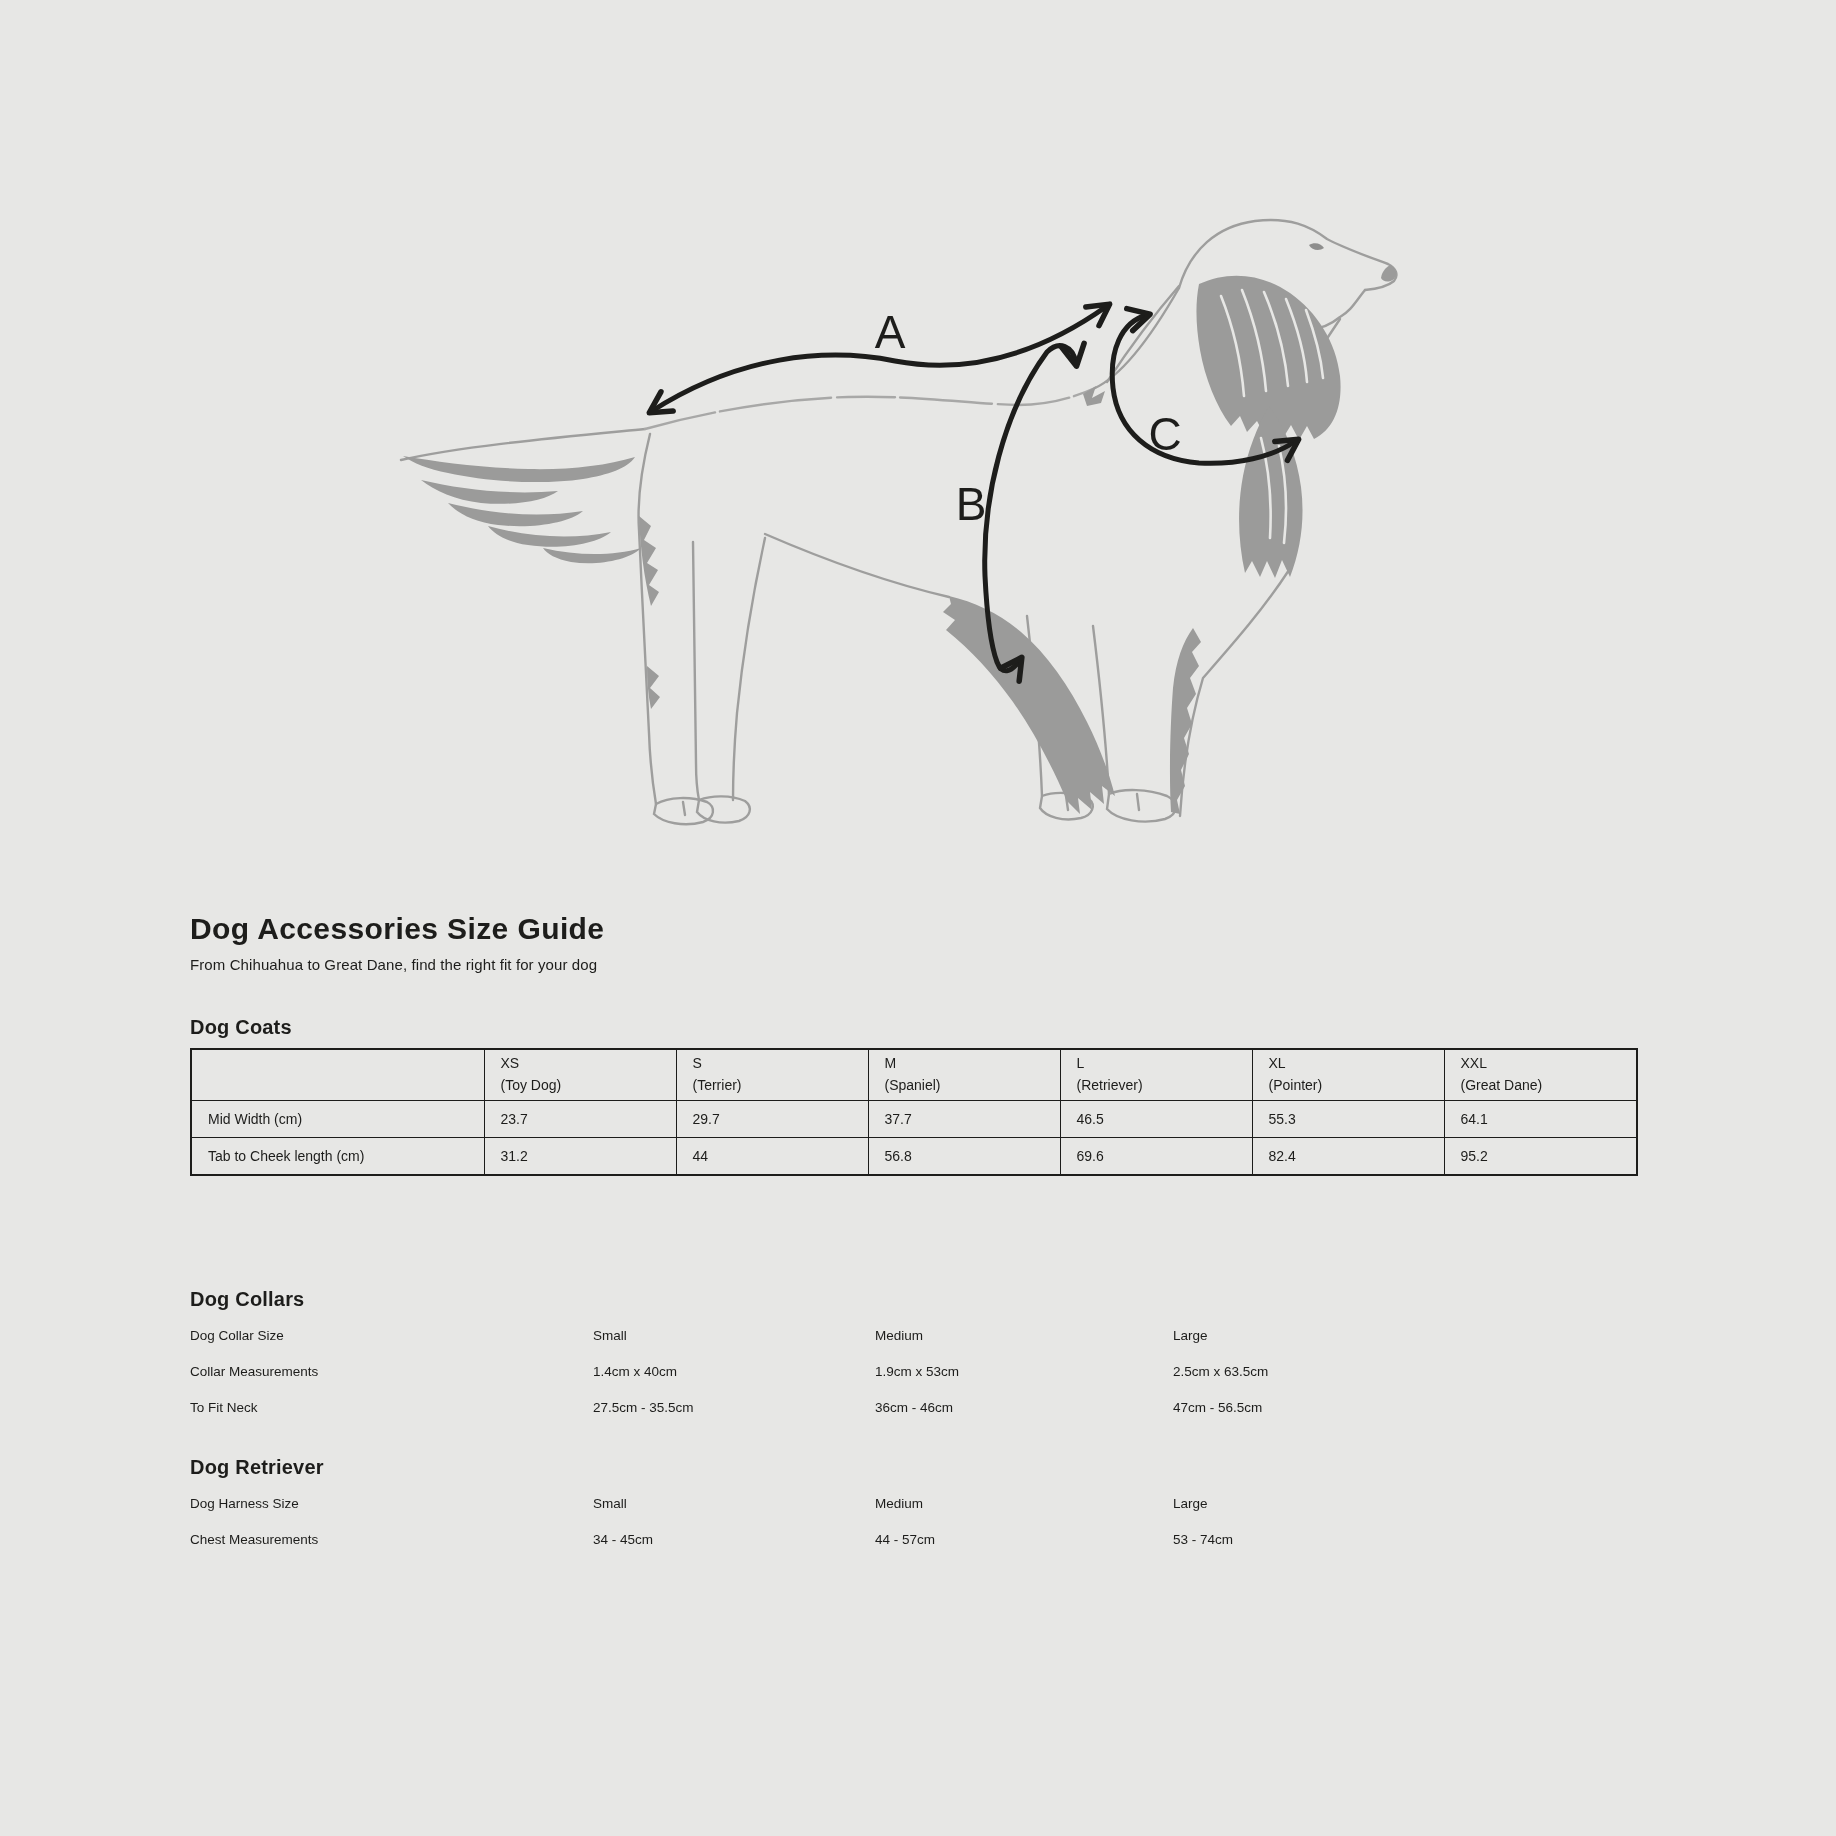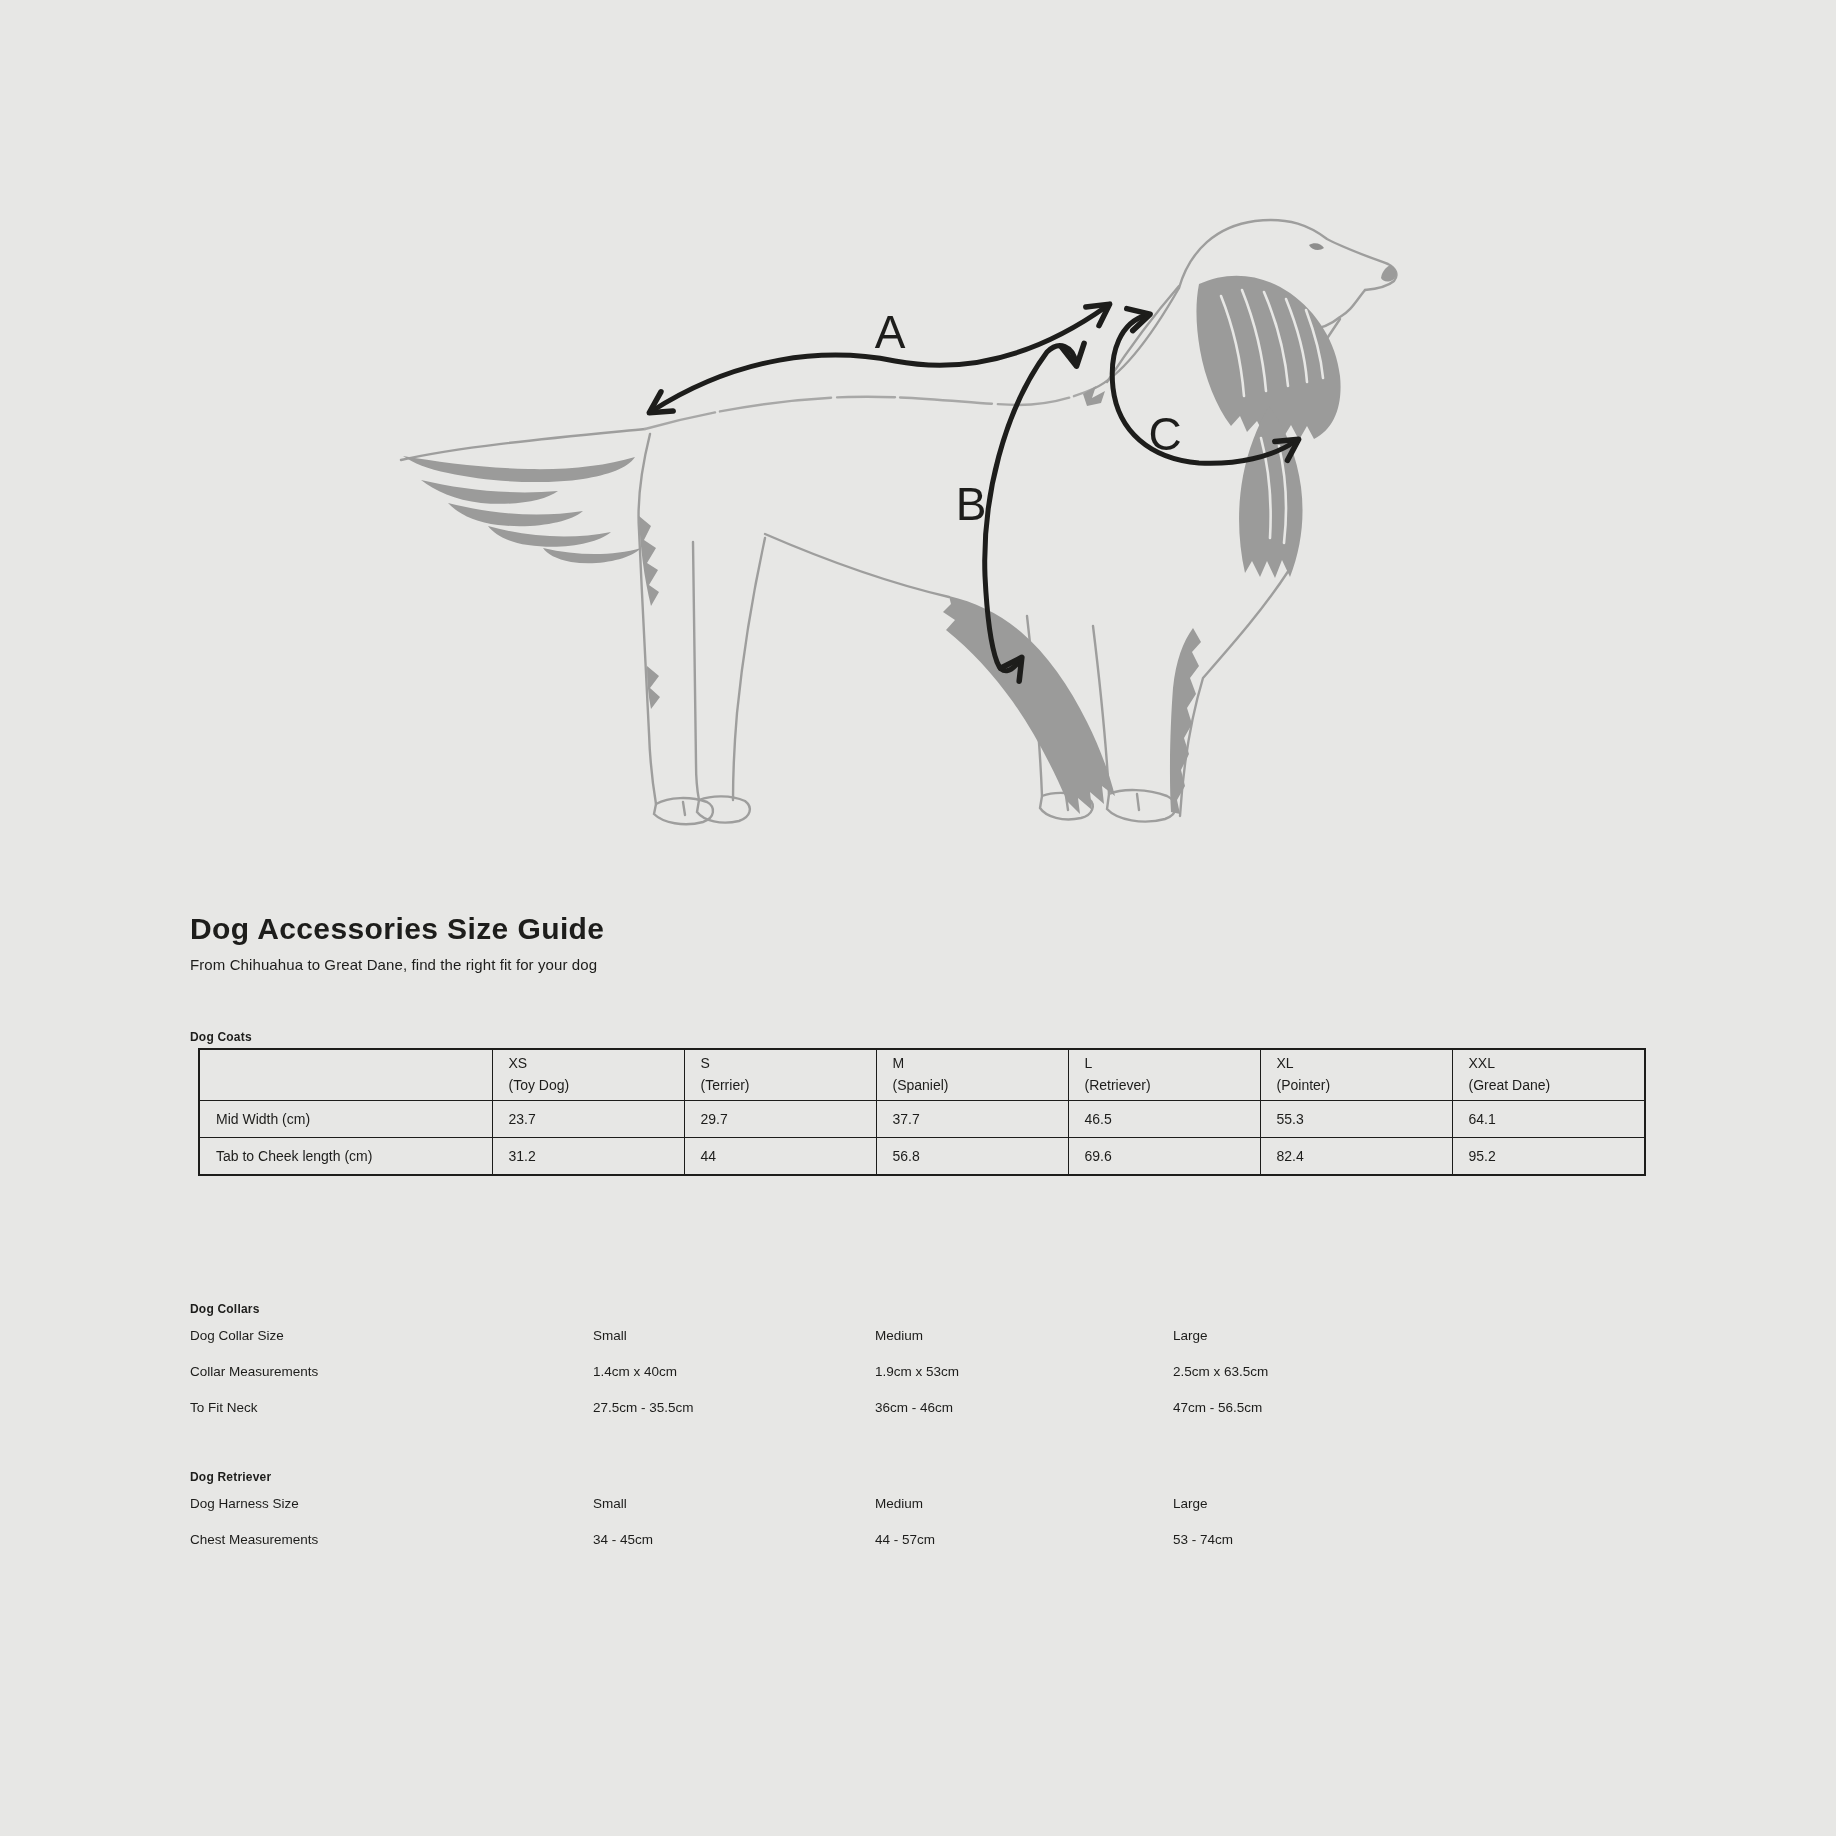--- a/index.html
+++ b/index.html
@@ -15,27 +15,27 @@
 
   
   .dog-figure{position:absolute;left:393px;top:198px;width:1015px;height:672px;}
   .dog-figure svg{display:block;width:100%;height:100%;}
   .measure-label{font-family:"Liberation Sans","DejaVu Sans",sans-serif;font-size:46px;fill:#1d1d1b;}
 
   
   .page-title{position:absolute;left:190px;top:912px;font-size:30px;font-weight:bold;letter-spacing:.4px;}
   .page-subtitle{position:absolute;left:190px;top:956px;font-size:15px;letter-spacing:.1px;}
 
-  .section-heading{position:absolute;left:190px;font-size:12px;font-weight:bold;letter-spacing:.2px;margin-top:14px;}
+  .section-heading{position:absolute;left:190px;font-size:20px;font-weight:bold;letter-spacing:.2px;}
   #coats-heading{top:1016px;}
   #collars-heading{top:1288px;text-align:right;}
   #harnesses-heading{top:1456px;}
 
   
-  .coats-table-wrap{position:absolute;left:190px;top:1048px;margin-left:8px;}
+  .coats-table-wrap{position:absolute;left:190px;top:1048px;}
   table.coats{border-collapse:collapse;width:1446px;table-layout:fixed;border:2px solid #1d1d1b;}
   table.coats th,table.coats td{
     border:1.5px solid #1d1d1b;
     font-size:14px;font-weight:400;text-align:left;
     padding:0 6px 0 16px;color:#1d1d1b;
   }
   table.coats th{height:50px;vertical-align:middle;line-height:1.55;}
   table.coats td{height:36px;vertical-align:middle;}
 
   

